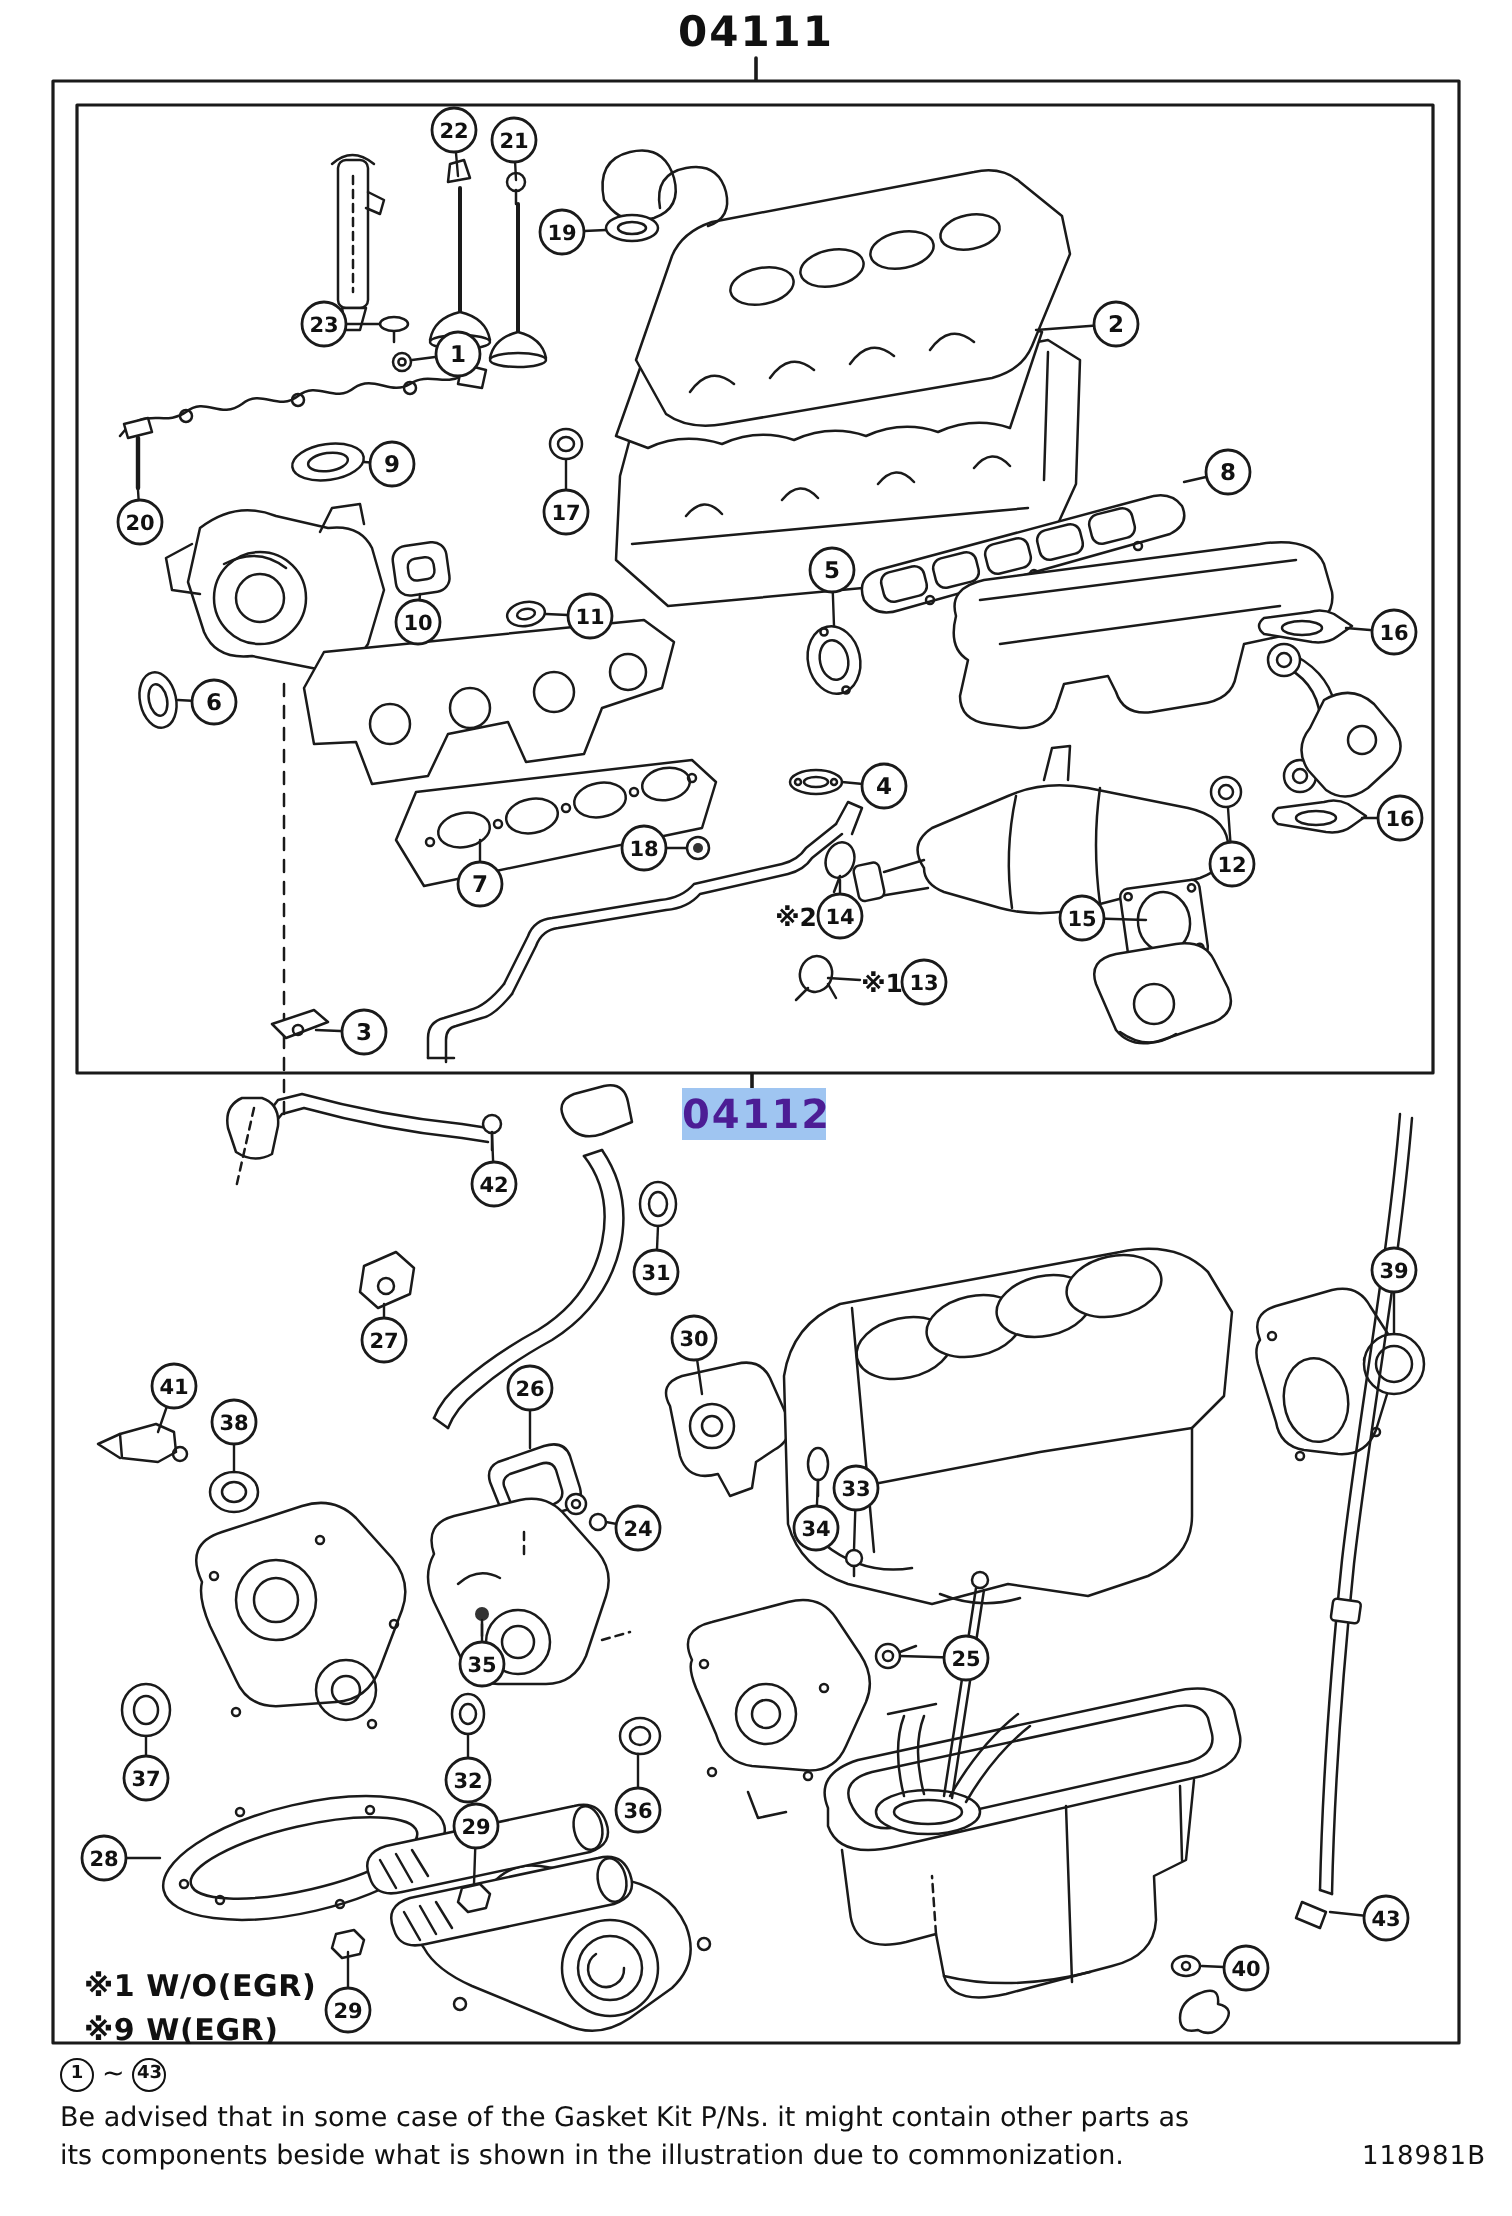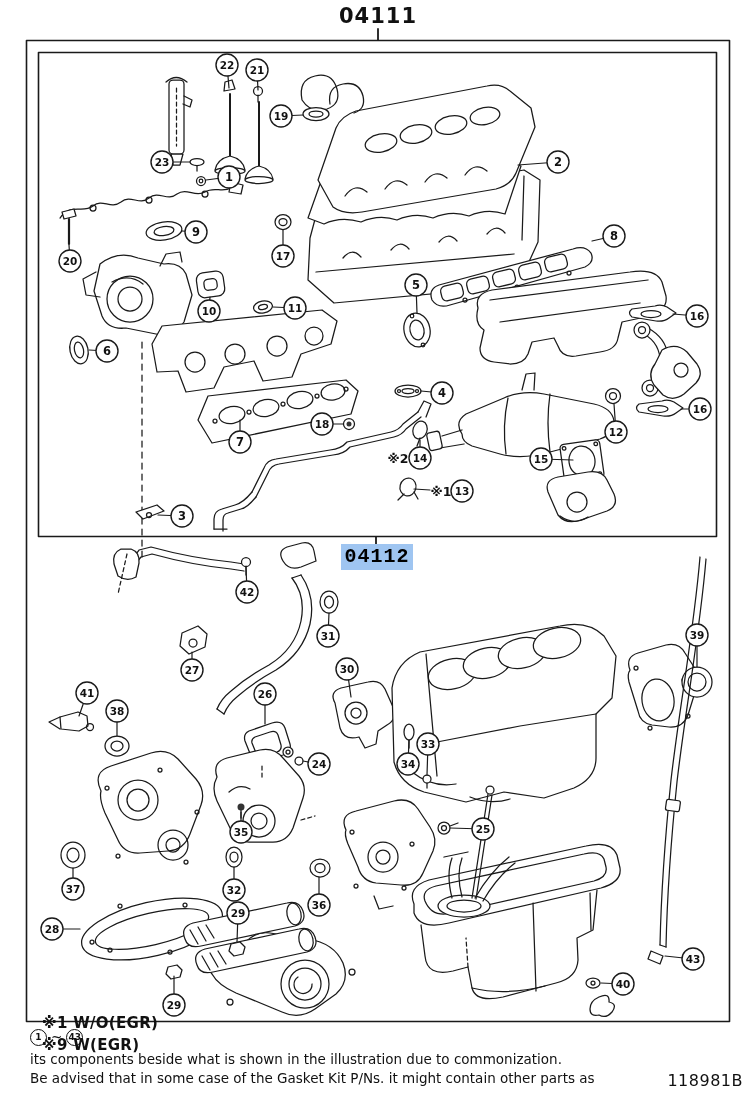--- a/index.html
+++ b/index.html
@@ -4,28 +4,28 @@
 <style>
   *{margin:0;padding:0;box-sizing:border-box}
   html,body{background:#fff}
   .stage{position:relative;width:756px;height:1108px;background:#fff;overflow:hidden;
          font-family:"DejaVu Sans","Liberation Sans",sans-serif;color:#111}
   .stage svg{position:absolute;left:0;top:0}
   .fig-title{position:absolute;top:4px;left:26px;width:704px;text-align:center;
              font-size:21px;font-weight:700;letter-spacing:1px}
   .fig-label-lower{position:absolute;top:544px;left:341px;width:72px;height:26px;line-height:26px;
              text-align:center;font-size:20px;font-weight:700;letter-spacing:1px;cursor:pointer}
-  .footnotes{position:absolute;left:42px;top:1012px;font-size:15px;font-weight:600;
+  .footnotes{position:absolute;left:42px;top:982px;font-size:15px;font-weight:600;
              line-height:22px;letter-spacing:.3px}
   .footer{position:absolute;left:30px;top:1028px;width:700px;font-size:13.5px;line-height:19px}
   .ref-line{display:flex;align-items:center;gap:4px;margin-bottom:3px}
   .circ{display:inline-flex;align-items:center;justify-content:center;width:17px;height:17px;
         border:1.4px solid #111;border-radius:50%;font-size:9px;font-weight:700;flex:0 0 auto}
   .ref-text{margin-left:3px}
-  .doc-num{position:absolute;top:1071px;right:13px;font-size:16px;letter-spacing:.5px}
+  .doc-num{position:absolute;top:1071px;right:13px;font-size:13px;letter-spacing:.5px}
   svg text{font-family:"DejaVu Sans","Liberation Sans",sans-serif}
 </style>
 </head>
 <body>
 
 <div class="stage">
 
   <div class="fig-title">04111</div>
 
   <svg width="756" height="1108" viewBox="0 0 756 1108">
@@ -665,31 +665,31 @@
           </g>
           <g>
             <line x1="693" y1="959" x2="665" y2="956" stroke="#1a1a1a" stroke-width="1.2"></line>
             <circle cx="693" cy="959" r="11" fill="#fff" stroke="#1a1a1a" stroke-width="1.4"></circle>
             <text x="693" y="962.8" text-anchor="middle" font-size="10.5" font-weight="700" fill="#111" stroke="none">43</text>
           </g>
         </g>
     </g>
   </svg>
 
-  <div class="fig-label-lower" style="background: rgb(159, 197, 241); color: #000000; font-family: Liberation Mono, monospace;">04112</div>
+  <div class="fig-label-lower" style="background: rgb(159, 197, 241); color: #4c1d95;">04112</div>
 
   <div class="footnotes">
     <div>※1 W/O(EGR)</div>
     <div>※9 W(EGR)</div>
   </div>
 
   <div class="footer">
     <div class="ref-line">
       <span class="circ">1</span>
       <span>~</span>
       <span class="circ">43</span>
     </div>
+    <div>Be advised that in some case of the Gasket Kit P/Ns.  it might contain other parts as</div>
     <div>its components beside what is shown in the illustration due to commonization.</div>
-    <div>Be advised that in some case of the Gasket Kit P/Ns.  it might contain other parts as</div>
   </div>
 
   <div class="doc-num">118981B</div>
 </div>
 
 </body></html>

